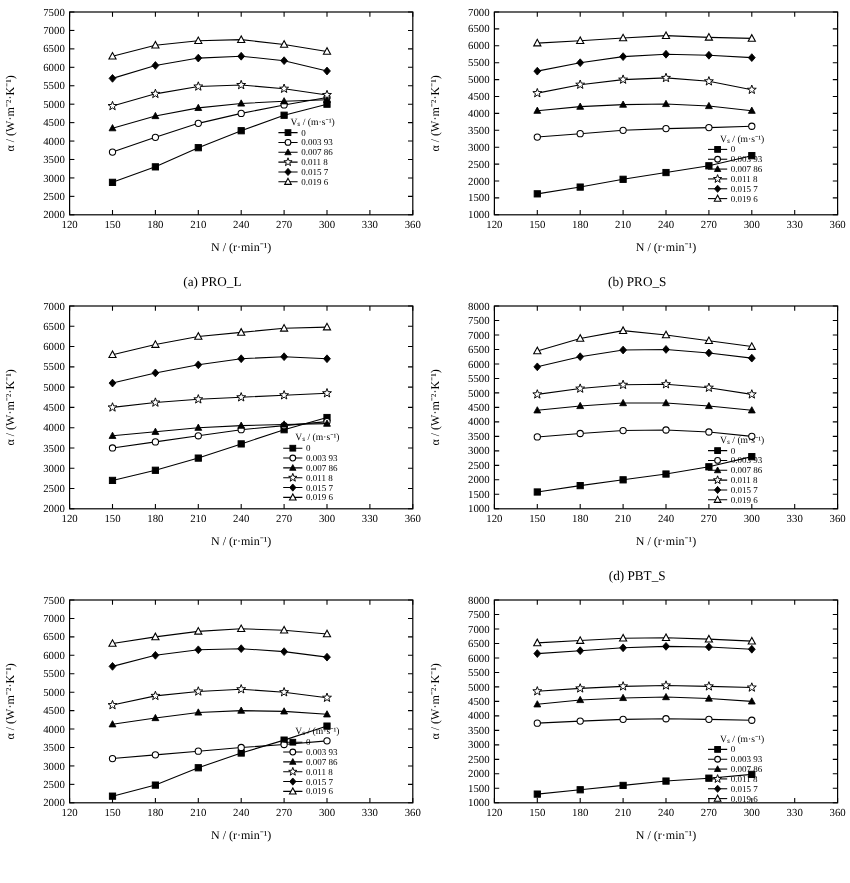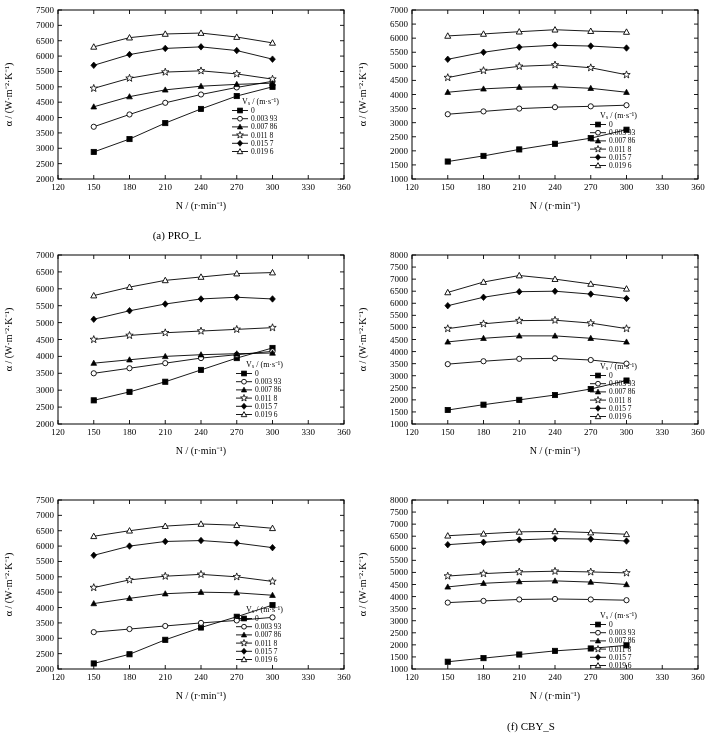--- a/index.html
+++ b/index.html
@@ -453,20 +453,21 @@
             </g>
             <text x="255" y="159.8" class="legtext">0.015 7</text>
             <line x1="236" y1="165.5" x2="252" y2="165.5" stroke="#000" stroke-width="0.9"></line>
             <g>
               <polygon points="244,162.62 241.24,167.66 246.76,167.66" fill="#fff" stroke="#000" stroke-width="0.9"></polygon>
             </g>
             <text x="255" y="168" class="legtext">0.019 6</text>
           </g>
         </svg>
       </div>
+    <div class="caption">(b) PRO_S</div>
   </div>
   <div class="panel">
     <div class="plotwrap">
         <svg width="354" height="215" viewBox="0 0 354 215">
           <rect x="58" y="10" width="286" height="169" fill="#fff" stroke="#000" stroke-width="1"></rect>
           <line x1="58" y1="179" x2="58" y2="175" stroke="#000" stroke-width="0.9"></line>
           <line x1="58" y1="10" x2="58" y2="14" stroke="#000" stroke-width="0.9"></line>
           <text x="58" y="190" text-anchor="middle" class="tick">120</text>
           <line x1="93.75" y1="179" x2="93.75" y2="175" stroke="#000" stroke-width="0.9"></line>
           <line x1="93.75" y1="10" x2="93.75" y2="14" stroke="#000" stroke-width="0.9"></line>
@@ -897,20 +898,21 @@
             </g>
             <text x="255" y="165.8" class="legtext">0.015 7</text>
             <line x1="236" y1="171.5" x2="252" y2="171.5" stroke="#000" stroke-width="0.9"></line>
             <g>
               <polygon points="244,168.62 241.24,173.66 246.76,173.66" fill="#fff" stroke="#000" stroke-width="0.9"></polygon>
             </g>
             <text x="255" y="174" class="legtext">0.019 6</text>
           </g>
         </svg>
       </div>
+    <div class="caption">(d) PBT_S</div>
   </div>
   <div class="panel">
     <div class="plotwrap">
         <svg width="354" height="215" viewBox="0 0 354 215">
           <rect x="58" y="10" width="286" height="169" fill="#fff" stroke="#000" stroke-width="1"></rect>
           <line x1="58" y1="179" x2="58" y2="175" stroke="#000" stroke-width="0.9"></line>
           <line x1="58" y1="10" x2="58" y2="14" stroke="#000" stroke-width="0.9"></line>
           <text x="58" y="190" text-anchor="middle" class="tick">120</text>
           <line x1="93.75" y1="179" x2="93.75" y2="175" stroke="#000" stroke-width="0.9"></line>
           <line x1="93.75" y1="10" x2="93.75" y2="14" stroke="#000" stroke-width="0.9"></line>
@@ -1344,15 +1346,14 @@
             </g>
             <text x="255" y="169.8" class="legtext">0.015 7</text>
             <line x1="236" y1="175.5" x2="252" y2="175.5" stroke="#000" stroke-width="0.9"></line>
             <g>
               <polygon points="244,172.62 241.24,177.66 246.76,177.66" fill="#fff" stroke="#000" stroke-width="0.9"></polygon>
             </g>
             <text x="255" y="178" class="legtext">0.019 6</text>
           </g>
         </svg>
       </div>
-    <div class="caption">(f) CBY_S</div>
   </div>
 </div>
 
 </body></html>

